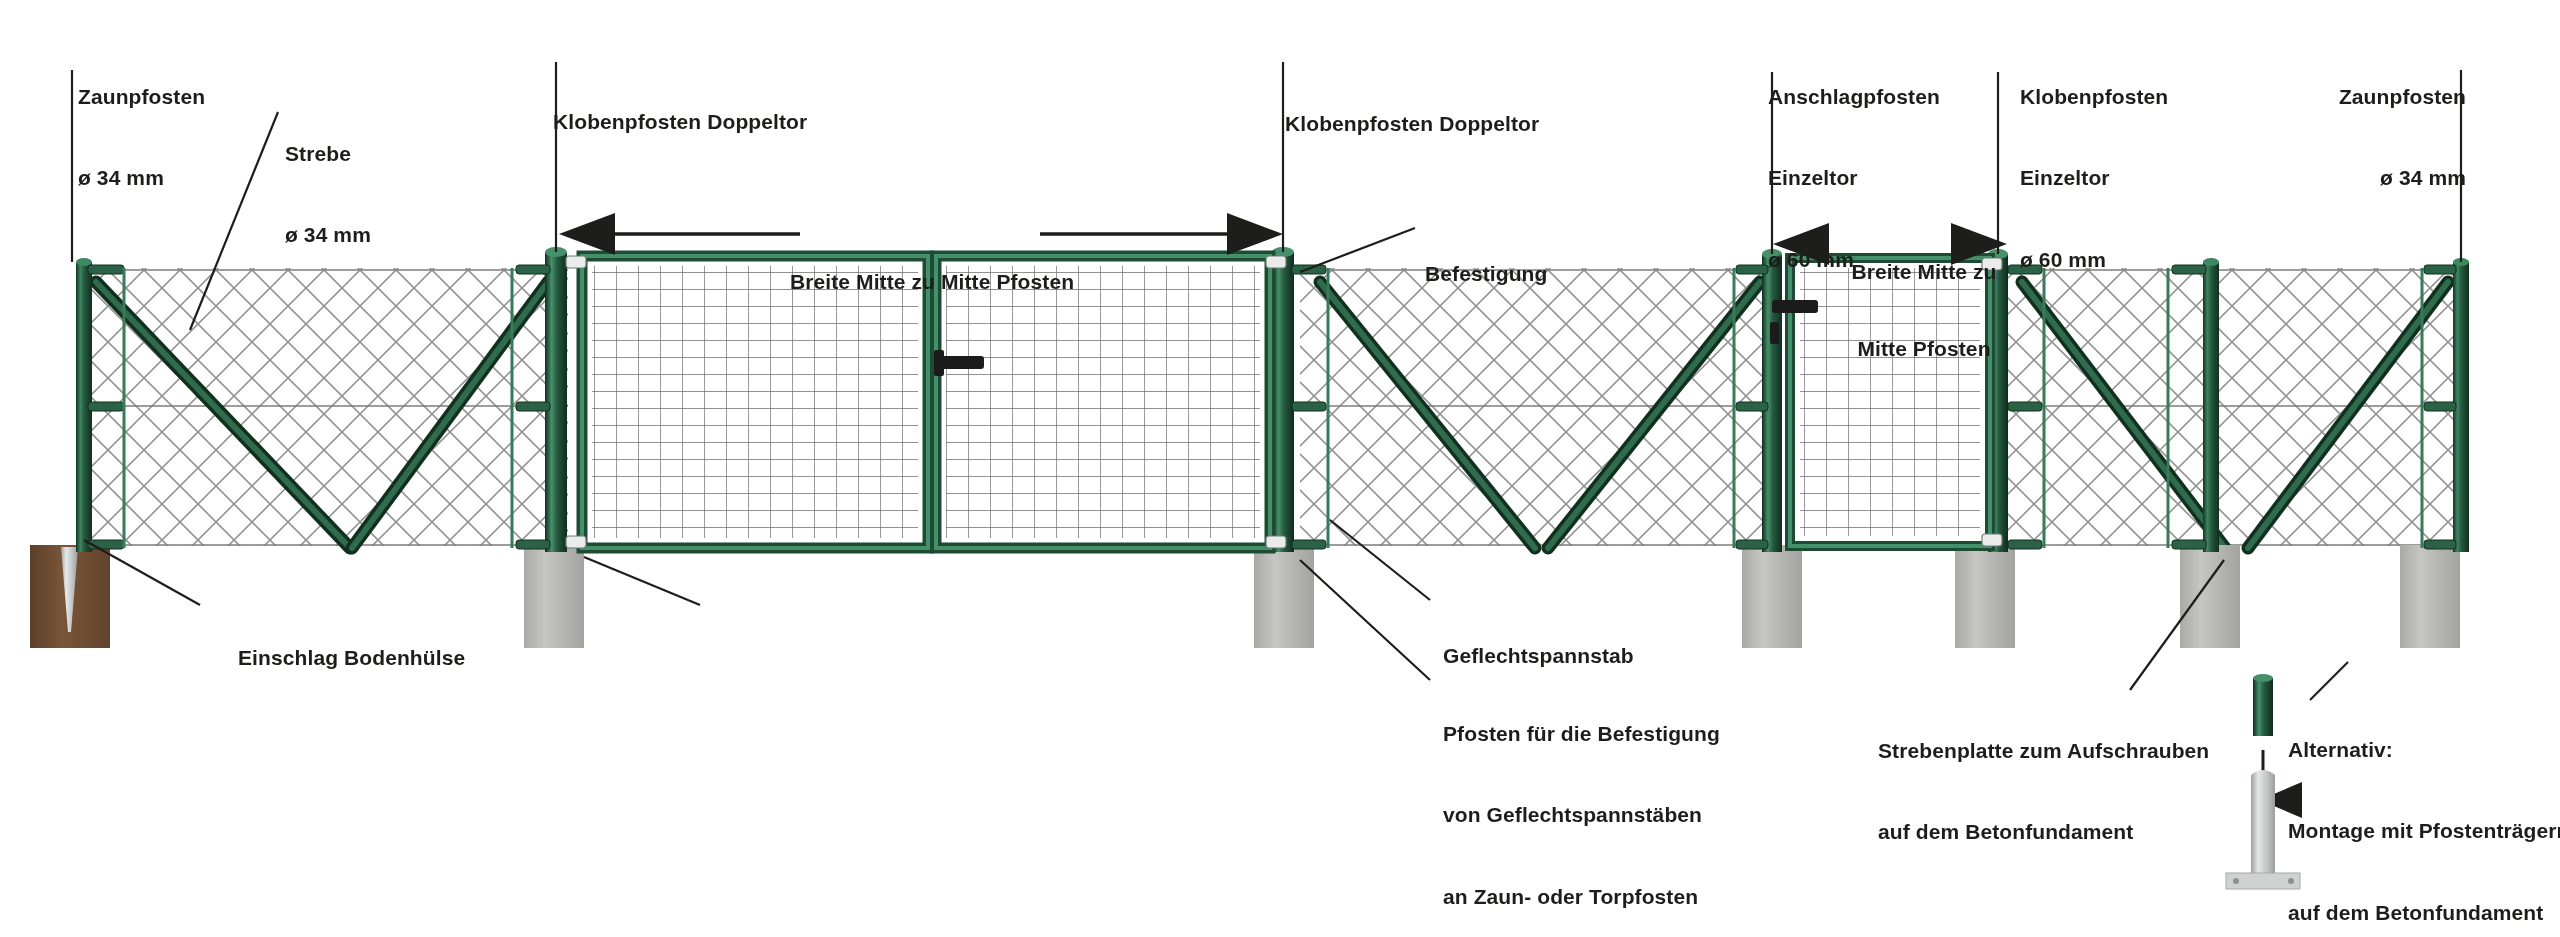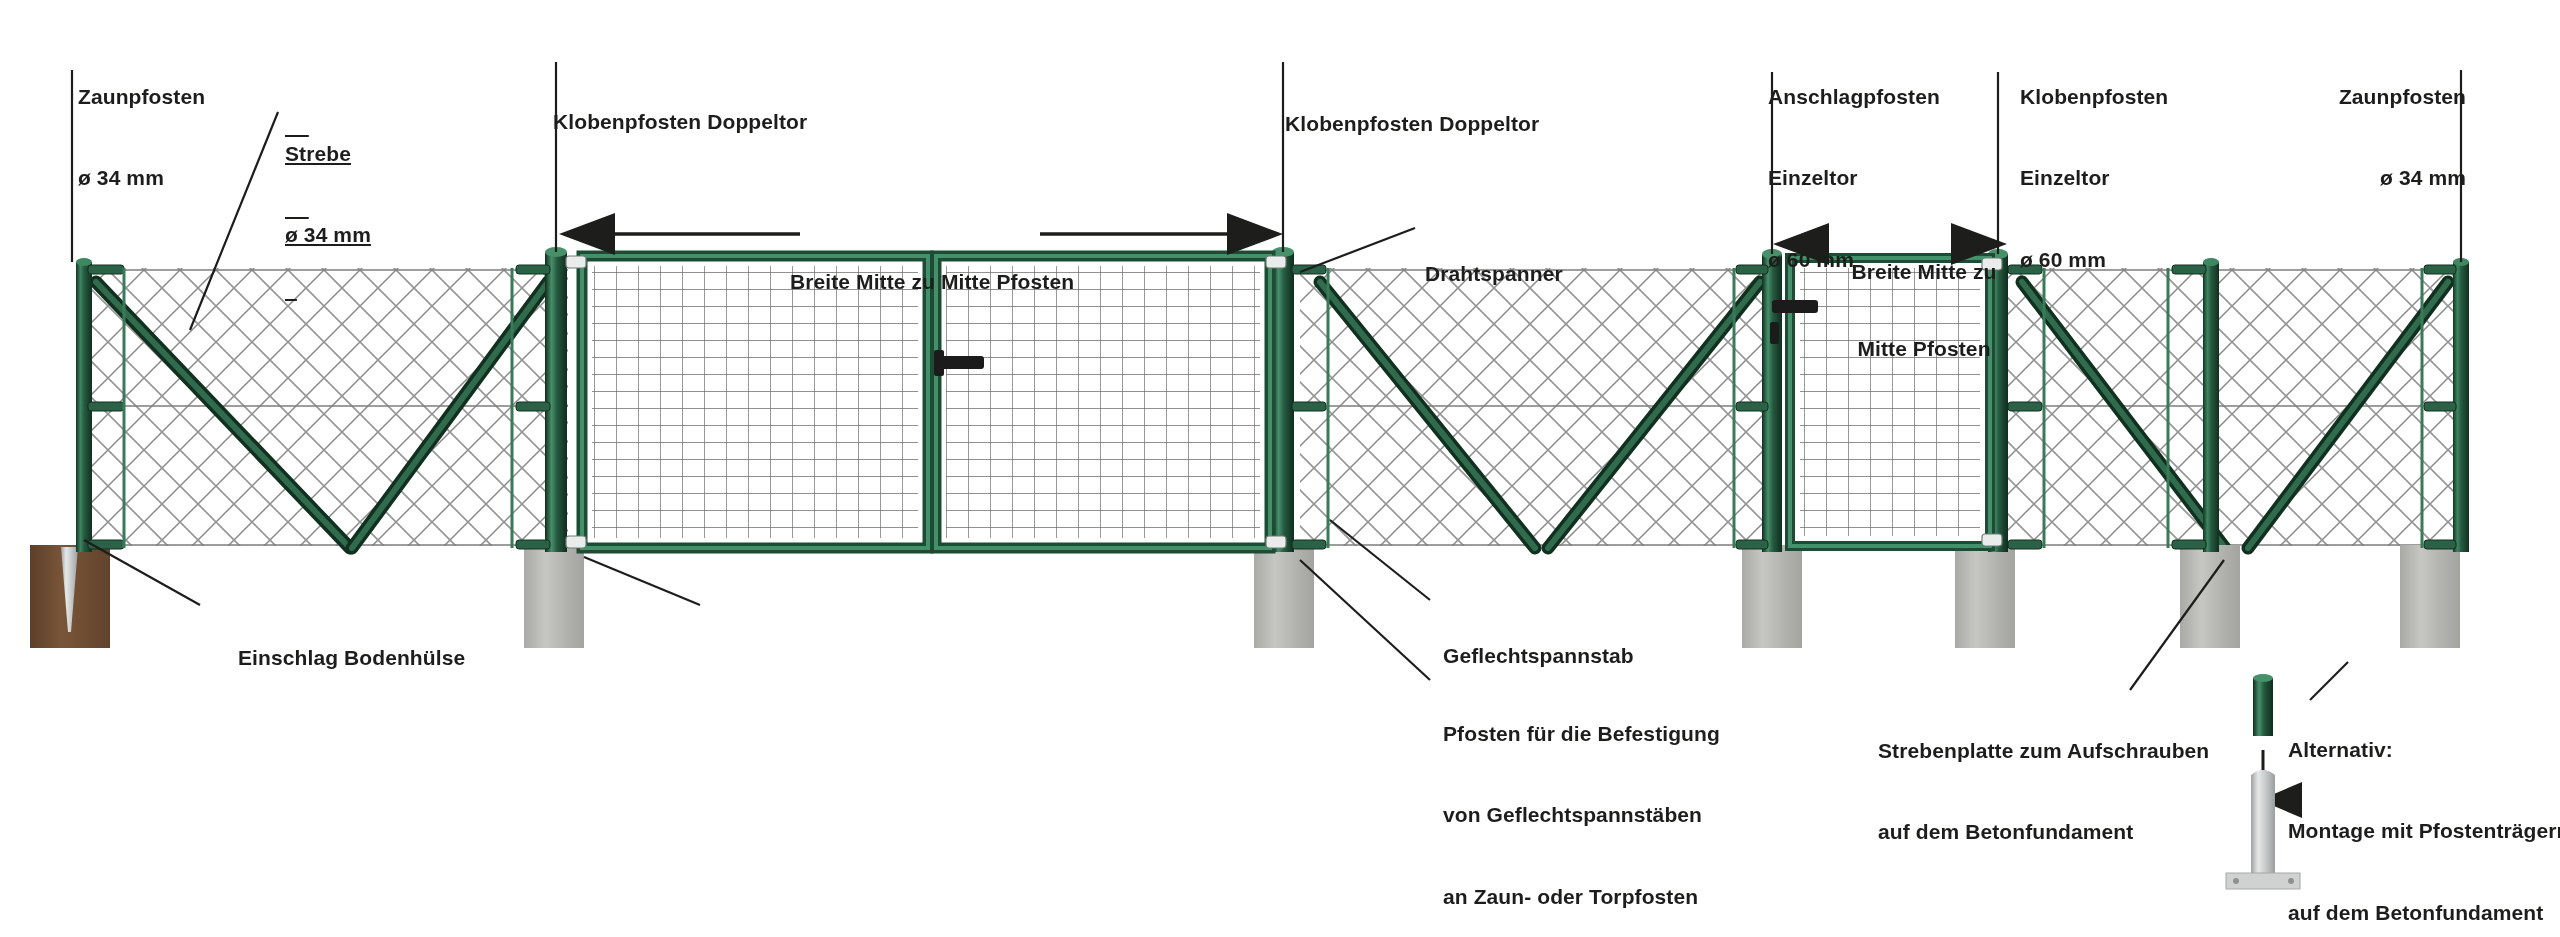--- a/index.html
+++ b/index.html
@@ -286,21 +286,21 @@
           <circle cx="2291" cy="881" r="3"></circle>
       </g>
     </g>
   </svg>
 
   <div class="lbl" style="left:78px;top:28px;">
     <div>Zaunpfosten</div>
     <div>ø 34 mm</div>
   </div>
 
-  <div class="lbl" style="left:285px;top:85px;text-decoration:underline;">
+  <div class="lbl" style="left:285px;top:85px;">
     <div>Strebe</div>
     <div>ø 34 mm</div>
   </div>
 
   <div class="lbl" style="left:553px;top:53px;">
     <div>Klobenpfosten Doppeltor</div>
   </div>
 
   <div class="lbl" style="left:1285px;top:55px;">
     <div>Klobenpfosten Doppeltor</div>
@@ -326,21 +326,21 @@
   <div class="lbl c" style="left:790px;top:213px;width:260px;">
     <div>Breite Mitte zu Mitte Pfosten</div>
   </div>
 
   <div class="lbl c" style="left:1838px;top:208px;width:172px;line-height:1.22;">
     <div>Breite Mitte zu</div>
     <div>Mitte Pfosten</div>
   </div>
 
   <div class="lbl" style="left:1425px;top:205px;">
-    <div>Drahtspanner</div>
+    <div>Befestigung</div>
   </div>
 
   <div class="lbl" style="left:215px;top:589px;margin-left:23px;">
     <div>Einschlag Bodenhülse</div>
   </div>
 
 
   <div class="lbl" style="left:1443px;top:587px;">
     <div>Geflechtspannstab</div>
   </div>

